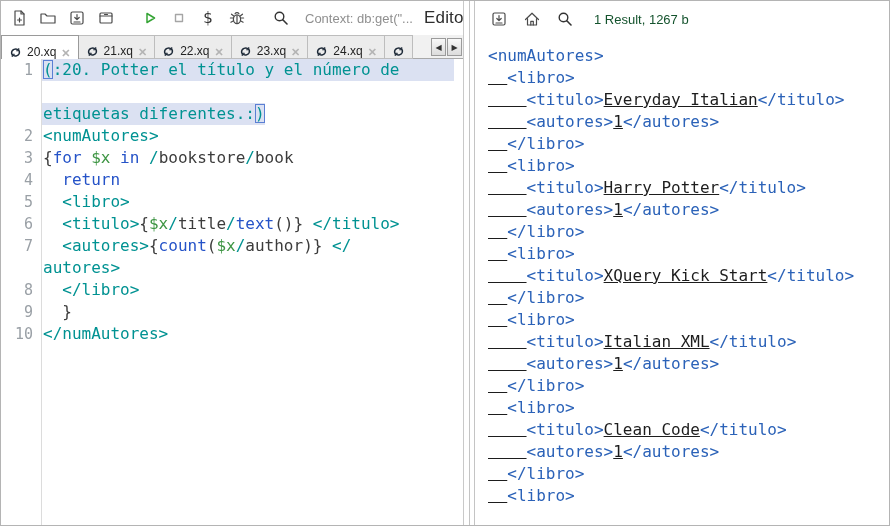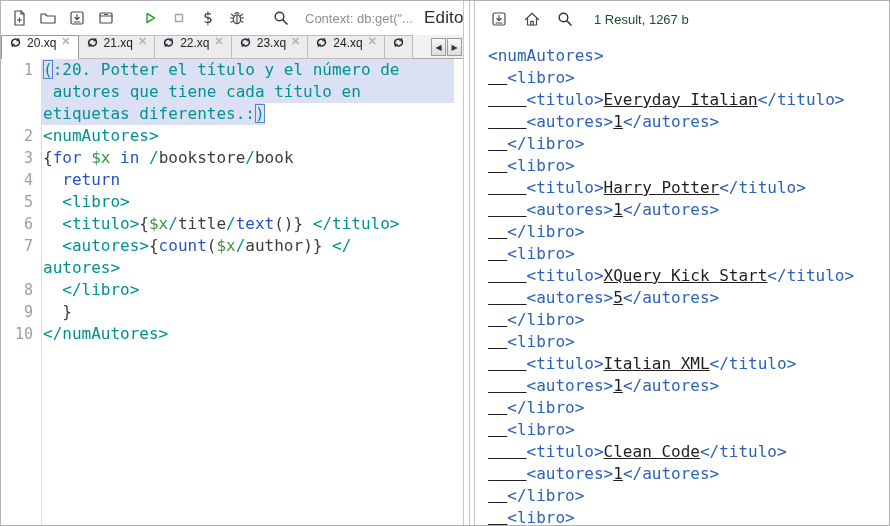--- a/index.html
+++ b/index.html
@@ -14,21 +14,21 @@
   .left-pane{position:absolute;left:0;top:0;width:463px;height:526px;background:#fff;border-right:1px solid #c9c9c9;}
   .toolbar{height:34px;display:flex;align-items:center;padding-left:9px;gap:11px;background:#fff;}
   .tbtn{width:20px;height:20px;display:flex;align-items:center;justify-content:center;cursor:default;}
   .tbtn svg{display:block;}
   .tsep{width:1px;height:20px;background:#cccccc;margin:0 2px;}
   .ctx-label{color:#8f8f8f;font-size:13px;margin-left:4px;white-space:nowrap;}
   .panel-title{margin-left:auto;margin-right:10px;font-size:17px;color:#2e2e2e;letter-spacing:.2px;}
 
   .tabbar{position:relative;height:24px;background:#f1f1f1;border-bottom:1px solid #a8a8a8;}
   .tabs{position:absolute;left:0;top:0;right:33px;height:24px;display:flex;overflow:hidden;}
-  .tab{display:flex;align-items:flex-start;gap:5px;padding:0 7px;font-size:12px;color:#222;
+  .tab{display:flex;align-items:flex-end;gap:5px;padding:0 7px;font-size:12px;color:#222;
        background:#ececec;border:1px solid #bdbdbd;border-left:none;height:24px;white-space:nowrap;}
   .tab:first-child{border-left:1px solid #bdbdbd;}
   .tab.active{background:#fff;border-color:#9a9a9a;position:relative;z-index:2;height:25px;}
   .tabicon svg{display:block;}
   .tabclose{color:#b4b4b4;font-size:11px;font-weight:bold;line-height:1;}
   .tabscroll{position:absolute;right:1px;top:3px;display:flex;z-index:3;}
   .scrollbtn{width:15px;height:18px;border:1px solid #9b9b9b;background:linear-gradient(#f8f8f8,#dcdcdc);
              font-size:8px;color:#333;display:flex;align-items:center;justify-content:center;}
   .scrollbtn + .scrollbtn{margin-left:1px;}
 
@@ -215,21 +215,20 @@
       </div>
     </div>
 
     <div class="editor">
         <div class="crow selfull">
           <span class="gut">1</span>
           <span class="codewrap"><span class="c-comment boxed">(</span><span class="c-comment">:20. Potter el título y el número de</span></span>
         </div>
         <div class="crow selfull">
           <span class="gut"></span>
-          <span class="codewrap"><span class="c-comment"> autores que tiene cada título en</span></span>
         </div>
         <div class="crow">
           <span class="gut"></span>
           <span class="codewrap seltext"><span class="c-comment">etiquetas diferentes.:</span><span class="c-comment boxed">)</span></span>
         </div>
         <div class="crow">
           <span class="gut">2</span>
           <span class="codewrap"><span class="c-tag">&lt;numAutores&gt;</span></span>
         </div>
         <div class="crow">
@@ -312,21 +311,20 @@
         <div class="rrow"><span class="rtxt">  </span><span class="rtag">&lt;libro&gt;</span></div>
         <div class="rrow"><span class="rtxt">    </span><span class="rtag">&lt;titulo&gt;</span><span class="rtxt">Everyday Italian</span><span class="rtag">&lt;/titulo&gt;</span></div>
         <div class="rrow"><span class="rtxt">    </span><span class="rtag">&lt;autores&gt;</span><span class="rtxt">1</span><span class="rtag">&lt;/autores&gt;</span></div>
         <div class="rrow"><span class="rtxt">  </span><span class="rtag">&lt;/libro&gt;</span></div>
         <div class="rrow"><span class="rtxt">  </span><span class="rtag">&lt;libro&gt;</span></div>
         <div class="rrow"><span class="rtxt">    </span><span class="rtag">&lt;titulo&gt;</span><span class="rtxt">Harry Potter</span><span class="rtag">&lt;/titulo&gt;</span></div>
         <div class="rrow"><span class="rtxt">    </span><span class="rtag">&lt;autores&gt;</span><span class="rtxt">1</span><span class="rtag">&lt;/autores&gt;</span></div>
         <div class="rrow"><span class="rtxt">  </span><span class="rtag">&lt;/libro&gt;</span></div>
         <div class="rrow"><span class="rtxt">  </span><span class="rtag">&lt;libro&gt;</span></div>
         <div class="rrow"><span class="rtxt">    </span><span class="rtag">&lt;titulo&gt;</span><span class="rtxt">XQuery Kick Start</span><span class="rtag">&lt;/titulo&gt;</span></div>
-        <div class="rrow"><span class="rtxt">    </span><span class="rtag">&lt;autores&gt;</span><span class="rtxt">5</span><span class="rtag">&lt;/autores&gt;</span></div>
         <div class="rrow"><span class="rtxt">  </span><span class="rtag">&lt;/libro&gt;</span></div>
         <div class="rrow"><span class="rtxt">  </span><span class="rtag">&lt;libro&gt;</span></div>
         <div class="rrow"><span class="rtxt">    </span><span class="rtag">&lt;titulo&gt;</span><span class="rtxt">Italian XML</span><span class="rtag">&lt;/titulo&gt;</span></div>
         <div class="rrow"><span class="rtxt">    </span><span class="rtag">&lt;autores&gt;</span><span class="rtxt">1</span><span class="rtag">&lt;/autores&gt;</span></div>
         <div class="rrow"><span class="rtxt">  </span><span class="rtag">&lt;/libro&gt;</span></div>
         <div class="rrow"><span class="rtxt">  </span><span class="rtag">&lt;libro&gt;</span></div>
         <div class="rrow"><span class="rtxt">    </span><span class="rtag">&lt;titulo&gt;</span><span class="rtxt">Clean Code</span><span class="rtag">&lt;/titulo&gt;</span></div>
         <div class="rrow"><span class="rtxt">    </span><span class="rtag">&lt;autores&gt;</span><span class="rtxt">1</span><span class="rtag">&lt;/autores&gt;</span></div>
         <div class="rrow"><span class="rtxt">  </span><span class="rtag">&lt;/libro&gt;</span></div>
         <div class="rrow"><span class="rtxt">  </span><span class="rtag">&lt;libro&gt;</span></div>

